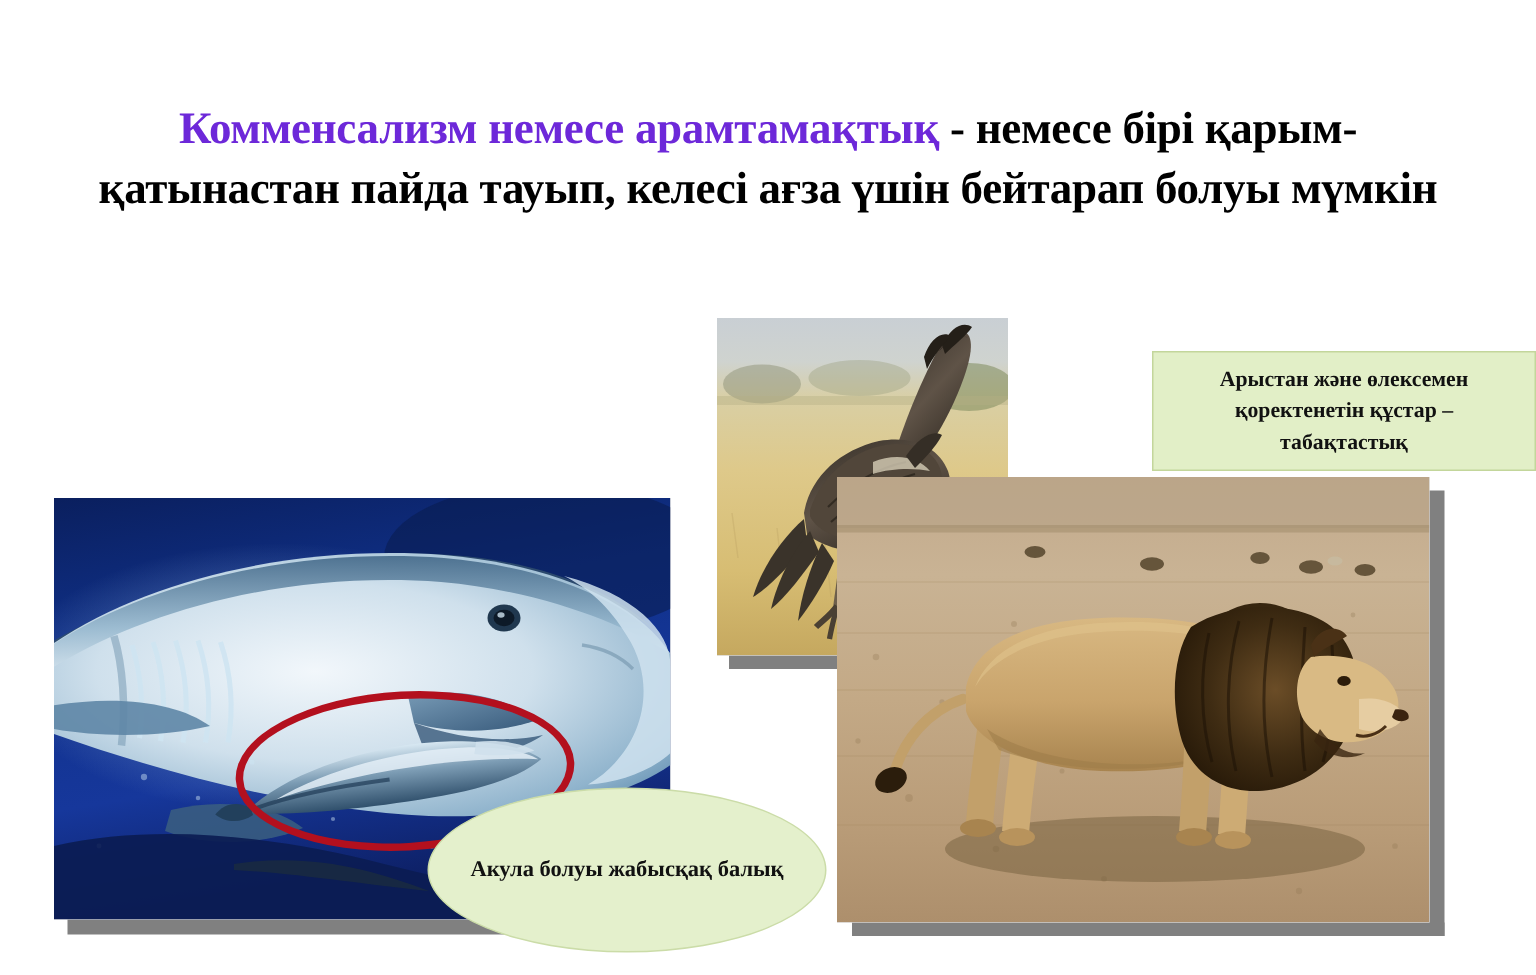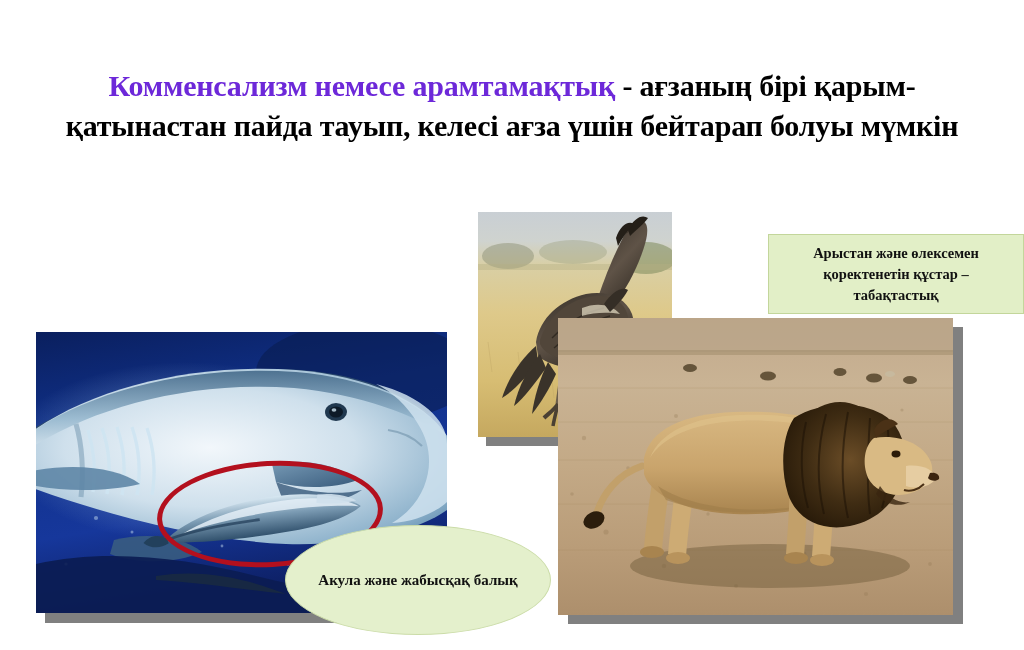--- a/index.html
+++ b/index.html
@@ -150,21 +150,21 @@
     transform: rotate(-3deg);
     pointer-events: none;
   }
 
   svg { display: block; }
 </style>
 </head>
 <body>
 
 <div class="slide-title">
-  <span class="title-red">Комменсализм немесе арамтамақтық</span><span class="title-black"> - ағзаның бірі қарым-қатынастан пайда тауып, келесі ағза үшін бейтарап болуы мүмкін</span>
+  <span class="title-red">Комменсализм немесе арамтамақтық</span><span class="title-black"> - немесе бірі қарым-қатынастан пайда тауып, келесі ағза үшін бейтарап болуы мүмкін</span>
 </div>
 
 <div class="photo-shadow" id="shark-shadow"></div>
 <div class="photo" id="shark-photo">
   <svg class="shark-canvas" viewBox="0 0 411 281" preserveAspectRatio="none">
     <defs>
       <linearGradient id="seaGrad" x1="0" y1="0" x2="0.25" y2="1">
         <stop offset="0%" stop-color="#0a1f5e"></stop>
         <stop offset="35%" stop-color="#10318a"></stop>
         <stop offset="70%" stop-color="#16379b"></stop>
@@ -478,14 +478,14 @@
       <path d="M322,168 C330,180 342,186 352,184 C340,190 326,186 318,176 Z" fill="#3a2610" opacity="0.8"></path>
     </g>
   </svg>
 </div>
 
 <div id="lion-callout">
   <span>Арыстан және өлексемен қоректенетін құстар – табақтастық</span>
 </div>
 
 <div id="shark-callout">
-  <span>Акула және жабысқақ балық</span>
+  <span>Акула болуы жабысқақ балық</span>
 </div>
 
 </body></html>

